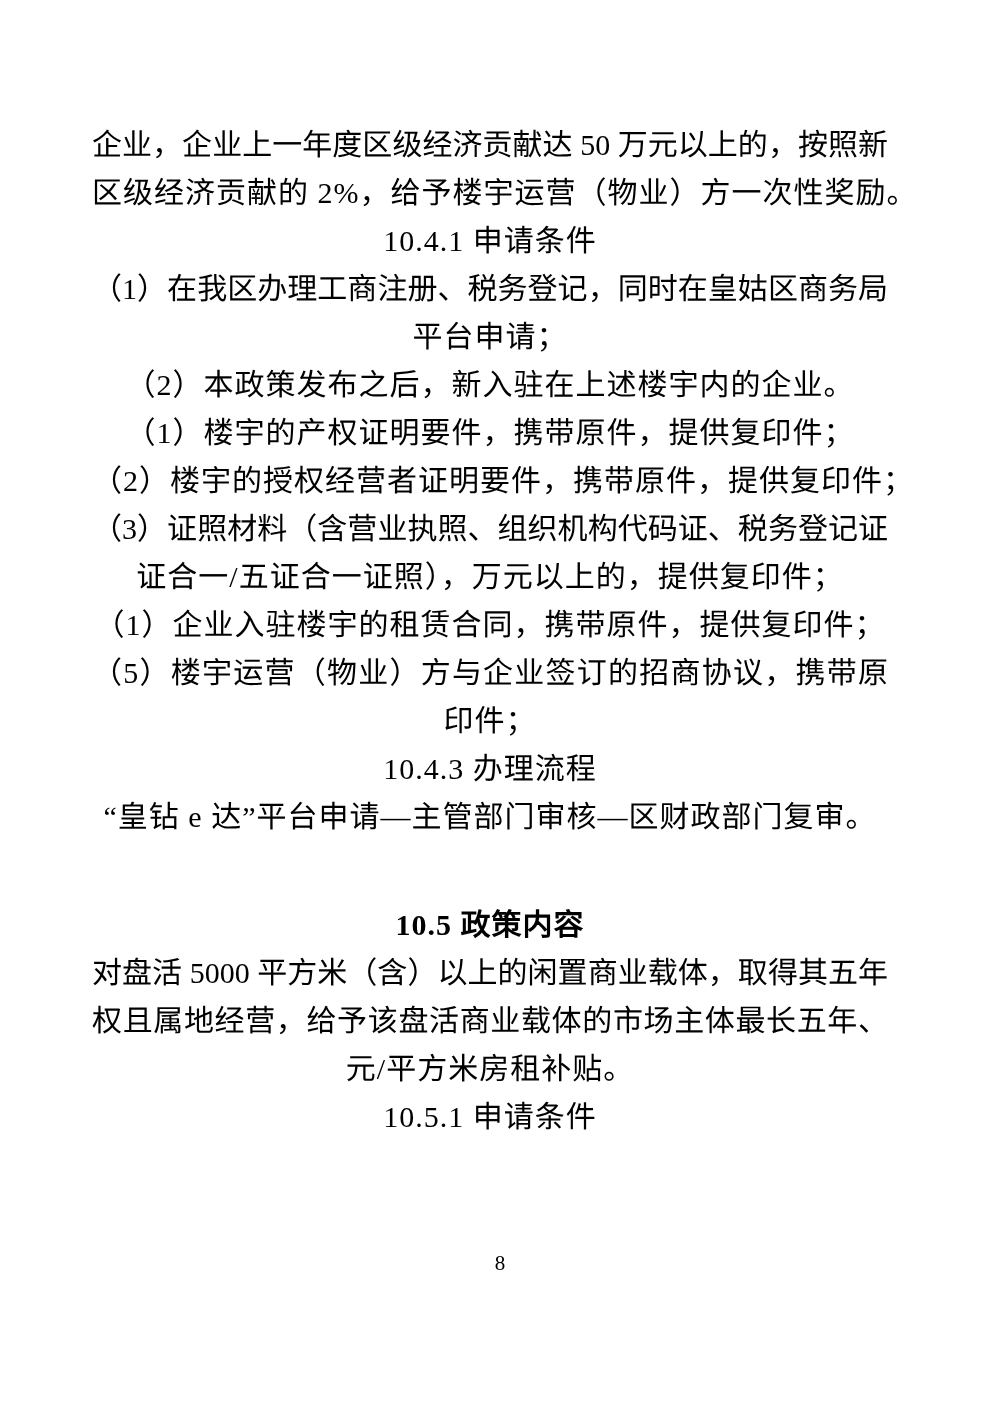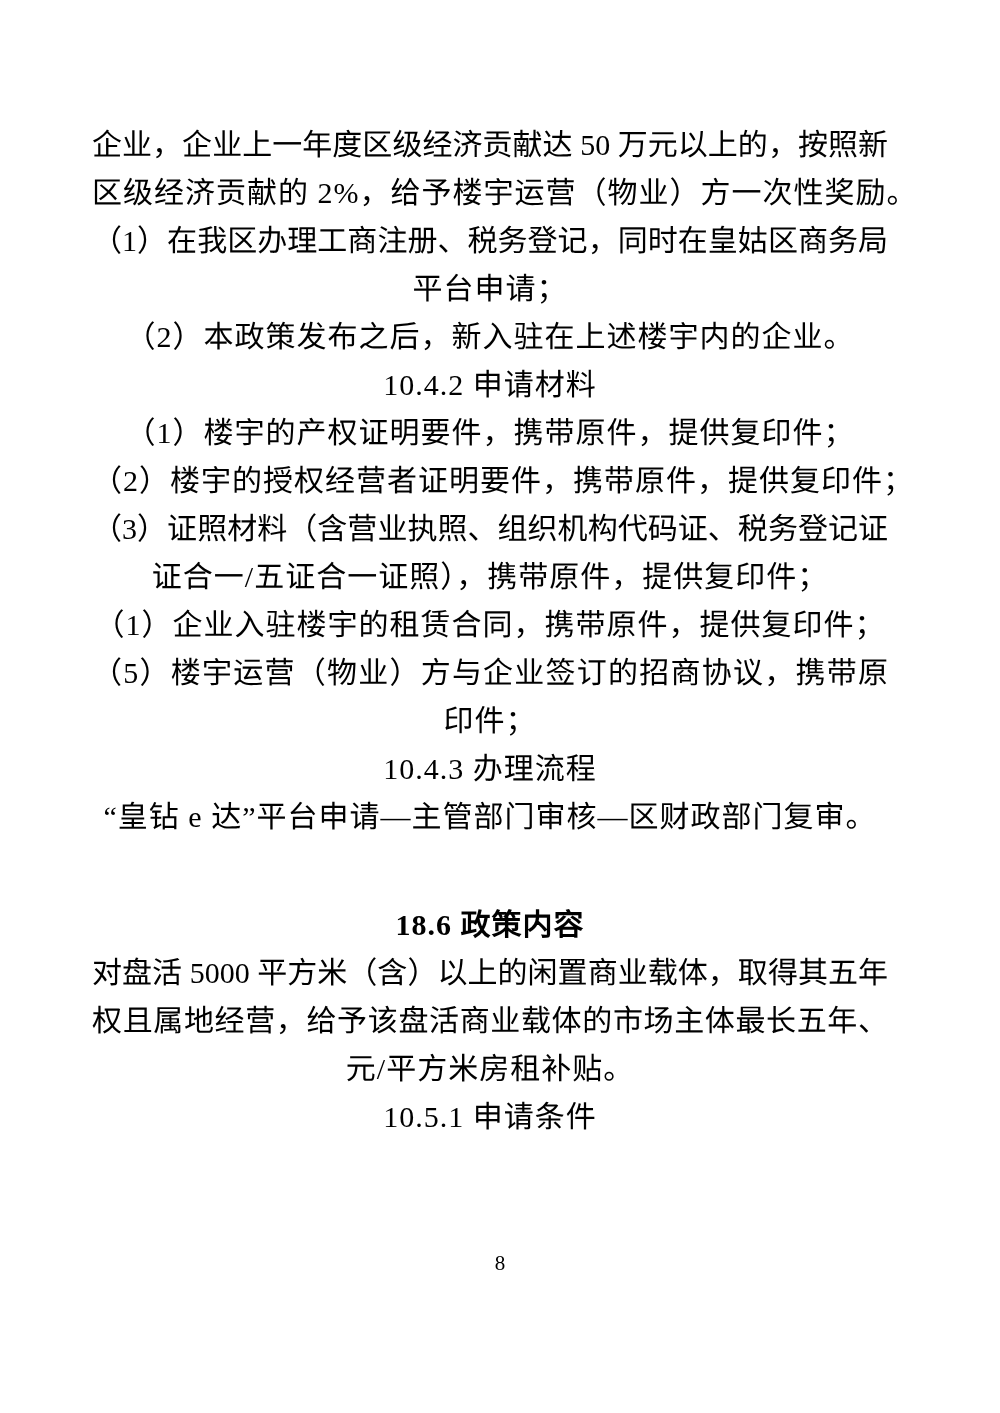--- a/index.html
+++ b/index.html
@@ -66,37 +66,37 @@
   }
 </style>
 </head>
 <body>
 
 <div class="page">
 
   <main class="text-block">
     <p class="line j">企业，企业上一年度区级经济贡献达 50 万元以上的，按照新引进企业</p>
     <p class="line">区级经济贡献的 2%，给予楼宇运营（物业）方一次性奖励。</p>
+    <p class="line">10.4.1 申请条件</p>
     <p class="line j">（1）在我区办理工商注册、税务登记，同时在皇姑区商务局登记管理</p>
     <p class="line">平台申请；</p>
     <p class="line">（2）本政策发布之后，新入驻在上述楼宇内的企业。</p>
-    <p class="line">10.4.2 申请材料</p>
     <p class="line">（1）楼宇的产权证明要件，携带原件，提供复印件；</p>
     <p class="line">（2）楼宇的授权经营者证明要件，携带原件，提供复印件；</p>
     <p class="line j">（3）证照材料（含营业执照、组织机构代码证、税务登记证或企业三</p>
-    <p class="line">证合一/五证合一证照），携带原件，提供复印件；</p>
+    <p class="line">证合一/五证合一证照），万元以上的，提供复印件；</p>
     <p class="line">（1）企业入驻楼宇的租赁合同，携带原件，提供复印件；</p>
     <p class="line j">（5）楼宇运营（物业）方与企业签订的招商协议，携带原件，提供复</p>
     <p class="line">印件；</p>
     <p class="line">10.4.3 办理流程</p>
     <p class="line">“皇钻 e 达”平台申请—主管部门审核—区财政部门复审。</p>
 
     <div class="line spacer"></div>
 
-    <h2 class="line bold">18.6 政策内容</h2>
+    <h2 class="line bold">10.5 政策内容</h2>
     <p class="line j">对盘活 5000 平方米（含）以上的闲置商业载体，取得其五年以上使用</p>
     <p class="line j">权且属地经营，给予该盘活商业载体的市场主体最长五年、最高 100</p>
     <p class="line">元/平方米房租补贴。</p>
     <p class="line">10.5.1 申请条件</p>
   </main>
 
   <footer class="footer">
     <span>8</span>
   </footer>
 

